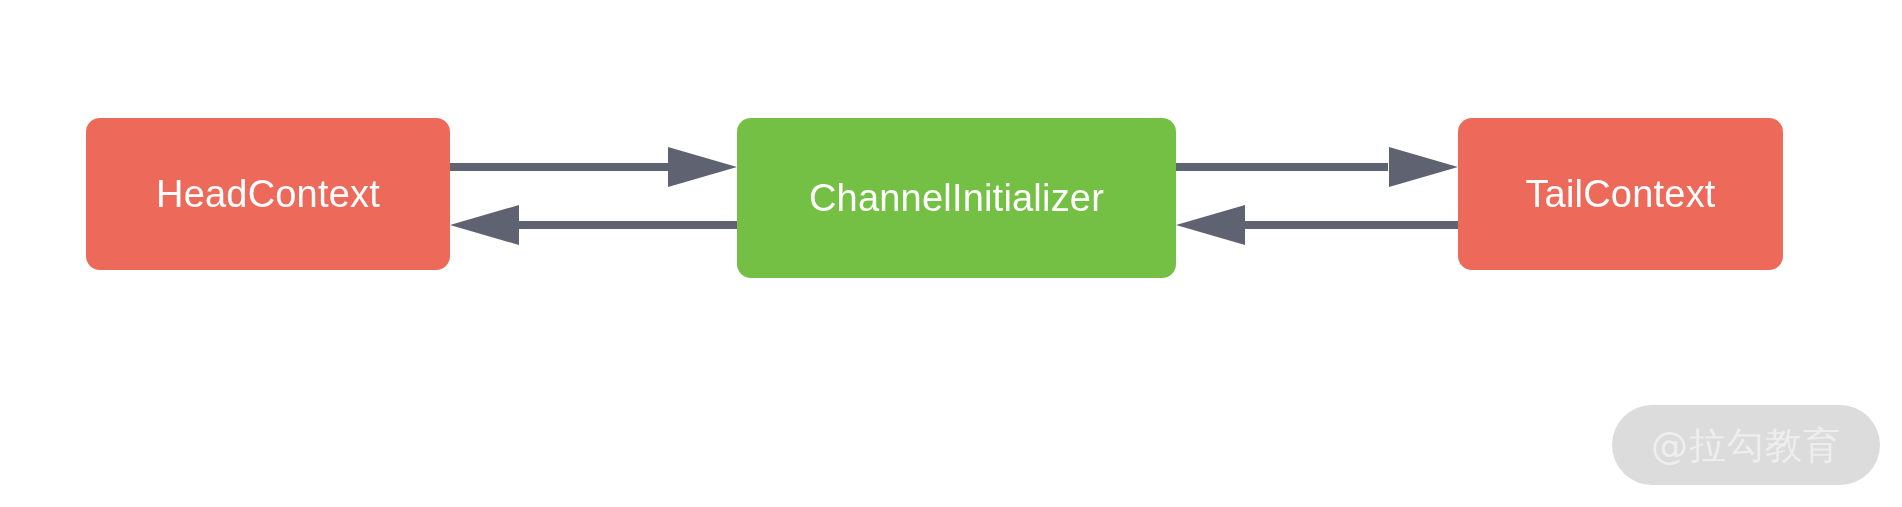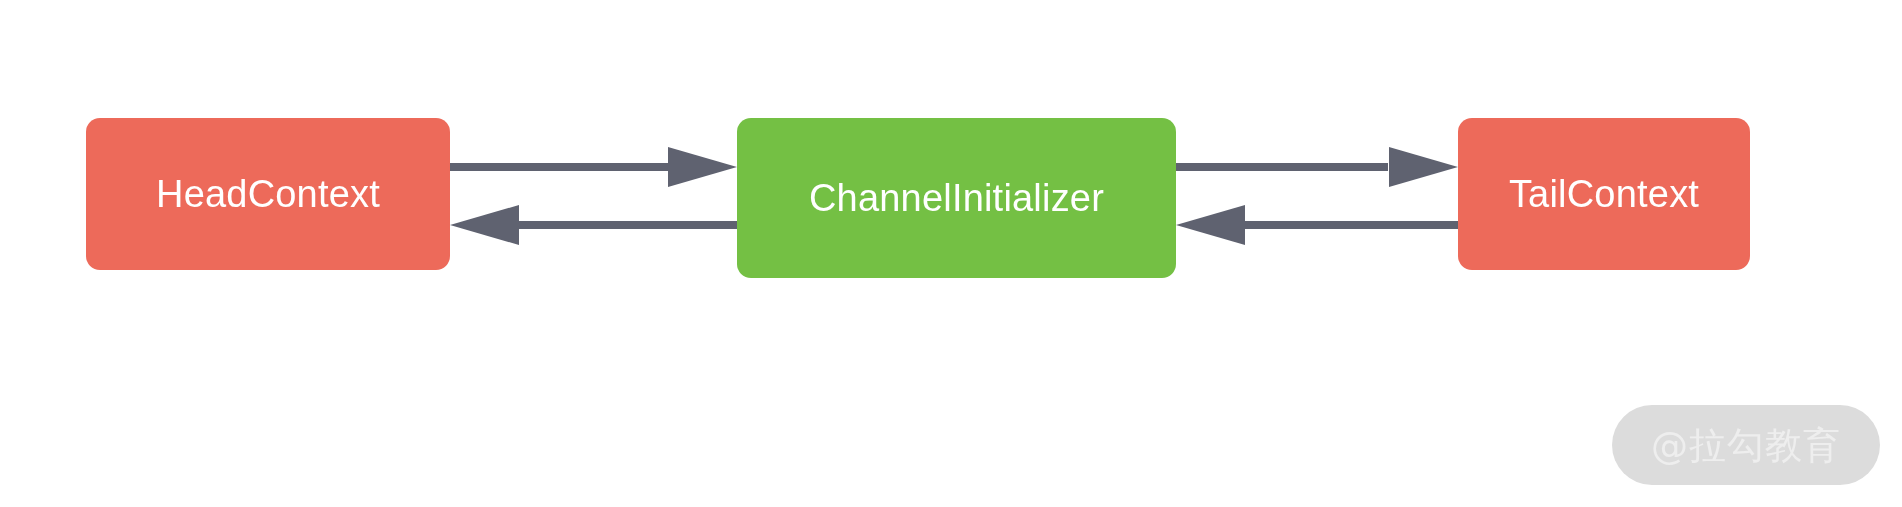--- a/index.html
+++ b/index.html
@@ -49,21 +49,21 @@
   #node-init {
     left: 737px;
     top: 118px;
     width: 439px;
     height: 160px;
     background: #74c044;
   }
   #node-tail {
     left: 1458px;
     top: 118px;
-    width: 292px;
+    width: 325px;
     height: 152px;
     background: #ed6a5a;
   }
 
   
   #connectors {
     position: absolute;
     left: 0;
     top: 0;
     width: 1902px;

